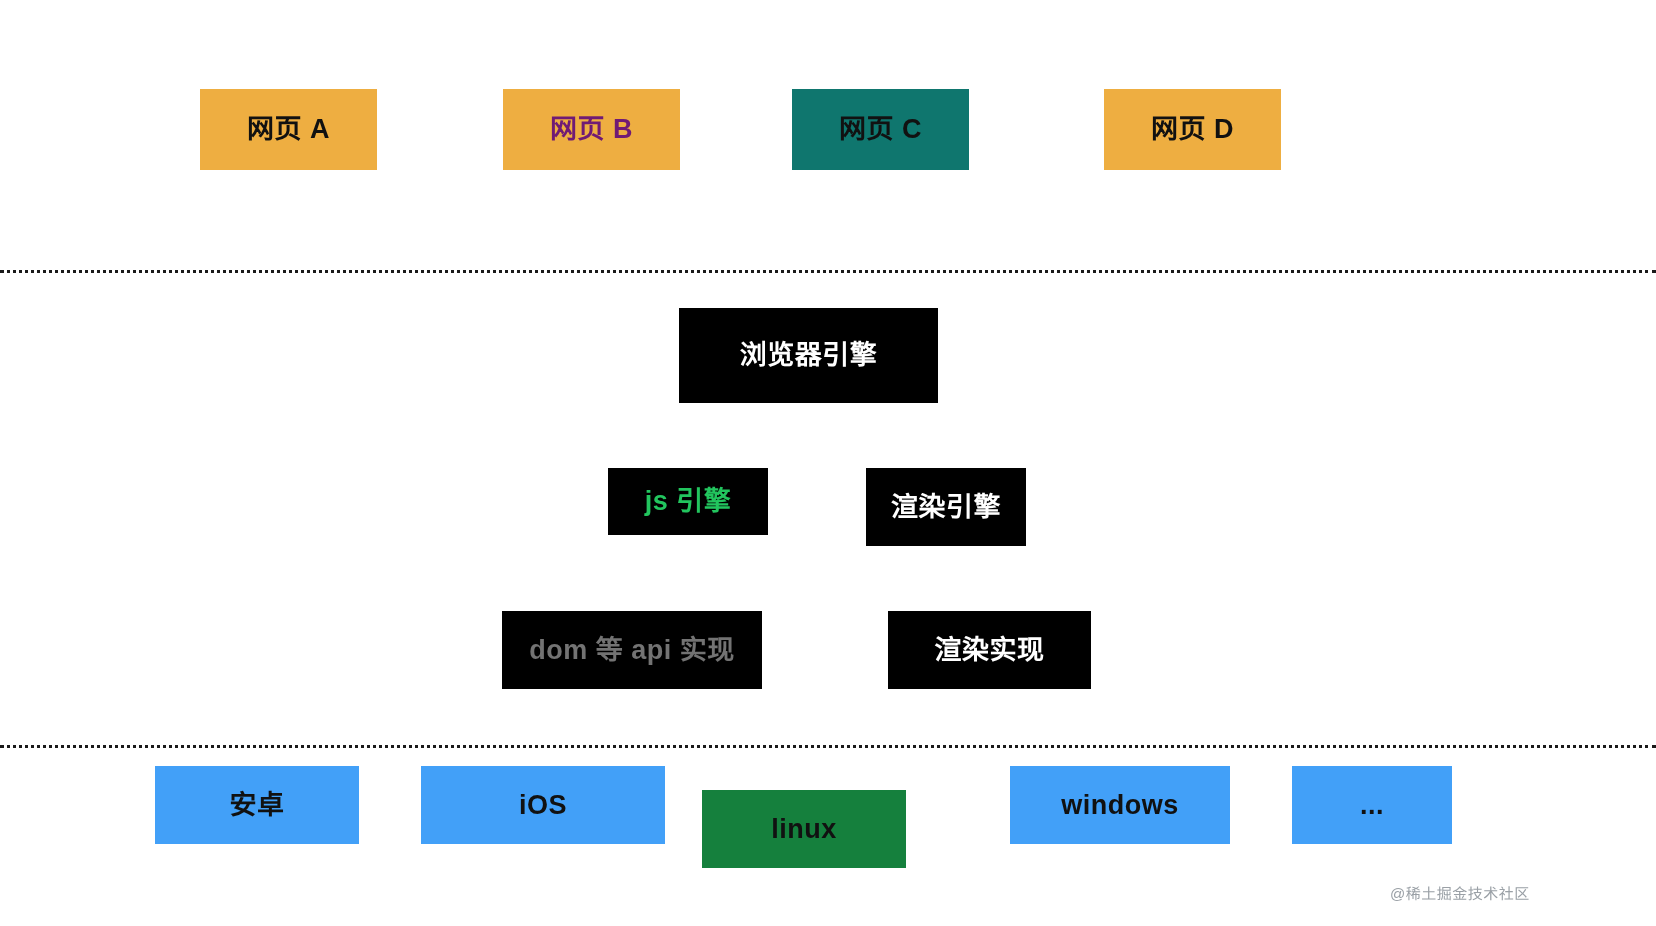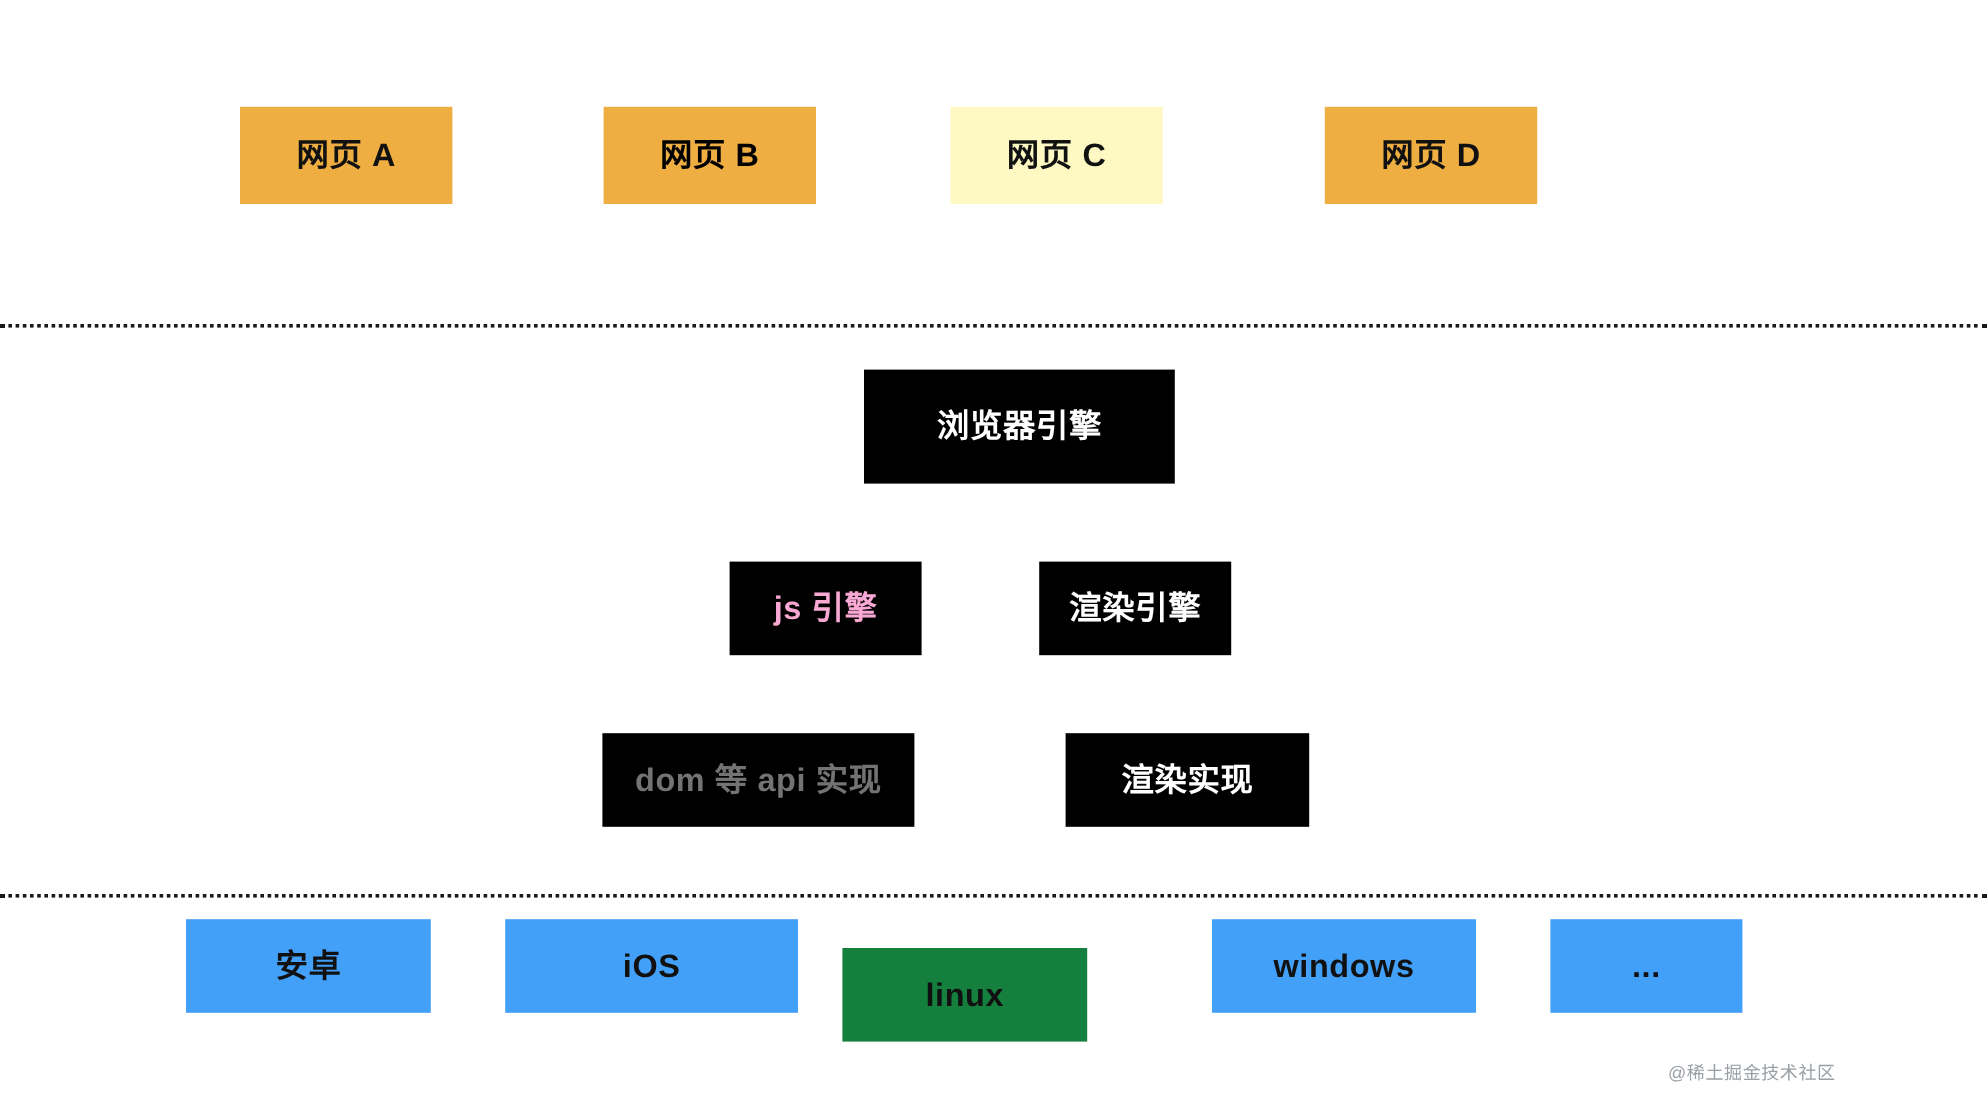--- a/index.html
+++ b/index.html
@@ -60,30 +60,30 @@
     white-space: nowrap;
   }
 </style>
 </head>
 <body>
 
 <div id="canvas" style="background: rgb(255, 255, 255); margin-top: 20px;">
 
   <div>
     <div class="box box-page" style="left: 200px; top: 69px; width: 177px; height: 81px; background: rgb(238, 174, 65); color: rgb(17, 17, 17);">网页 A</div>
-    <div class="box box-page" style="left: 503px; top: 69px; width: 177px; height: 81px; background: rgb(238, 174, 65); color: #000000;">网页 B</div>
-    <div class="box box-page" style="left: 792px; top: 69px; width: 177px; height: 81px; background: #fef9c3; color: rgb(17, 17, 17);">网页 C</div>
+    <div class="box box-page" style="left: 503px; top: 69px; width: 177px; height: 81px; background: rgb(238, 174, 65); color: #701a75;">网页 B</div>
+    <div class="box box-page" style="left: 792px; top: 69px; width: 177px; height: 81px; background: #0f766e; color: rgb(17, 17, 17);">网页 C</div>
     <div class="box box-page" style="left: 1104px; top: 69px; width: 177px; height: 81px; background: rgb(238, 174, 65); color: rgb(17, 17, 17);">网页 D</div>
   </div>
 
   <div class="divider" style="top: 250px; border-top-color: rgb(26, 26, 26);"></div>
 
   <div>
-    <div class="box box-engine" style="left: 720px; top: 288px; width: 259px; height: 95px; background: rgb(0, 0, 0); color: rgb(255, 255, 255); text-align: right;">浏览器引擎</div>
-    <div class="box box-engine" style="left: 608px; top: 448px; width: 160px; height: 78px; background: rgb(0, 0, 0); color: #f9a8d4;">js 引擎</div>
+    <div class="box box-engine" style="left: 679px; top: 288px; width: 259px; height: 95px; background: rgb(0, 0, 0); color: rgb(255, 255, 255); text-align: right;">浏览器引擎</div>
+    <div class="box box-engine" style="left: 608px; top: 448px; width: 160px; height: 67px; background: rgb(0, 0, 0); color: #22c55e;">js 引擎</div>
     <div class="box box-engine" style="left: 866px; top: 448px; width: 160px; height: 78px; background: rgb(0, 0, 0); color: rgb(255, 255, 255);">渲染引擎</div>
     <div class="box box-engine" style="left: 502px; top: 591px; width: 260px; height: 78px; background: rgb(0, 0, 0); color: #737373;">dom 等 api 实现</div>
     <div class="box box-engine" style="left: 888px; top: 591px; width: 203px; height: 78px; background: rgb(0, 0, 0); color: rgb(255, 255, 255); text-align: right;">渲染实现</div>
   </div>
 
   <div class="divider" style="top: 725px; border-top-color: rgb(26, 26, 26);"></div>
 
   <div>
     <div class="box box-os" style="left: 155px; top: 746px; width: 204px; height: 78px; background: rgb(66, 160, 248); color: rgb(17, 17, 17);">安卓</div>
     <div class="box box-os" style="left: 421px; top: 746px; width: 244px; height: 78px; background: rgb(66, 160, 248); color: rgb(17, 17, 17);">iOS</div>

